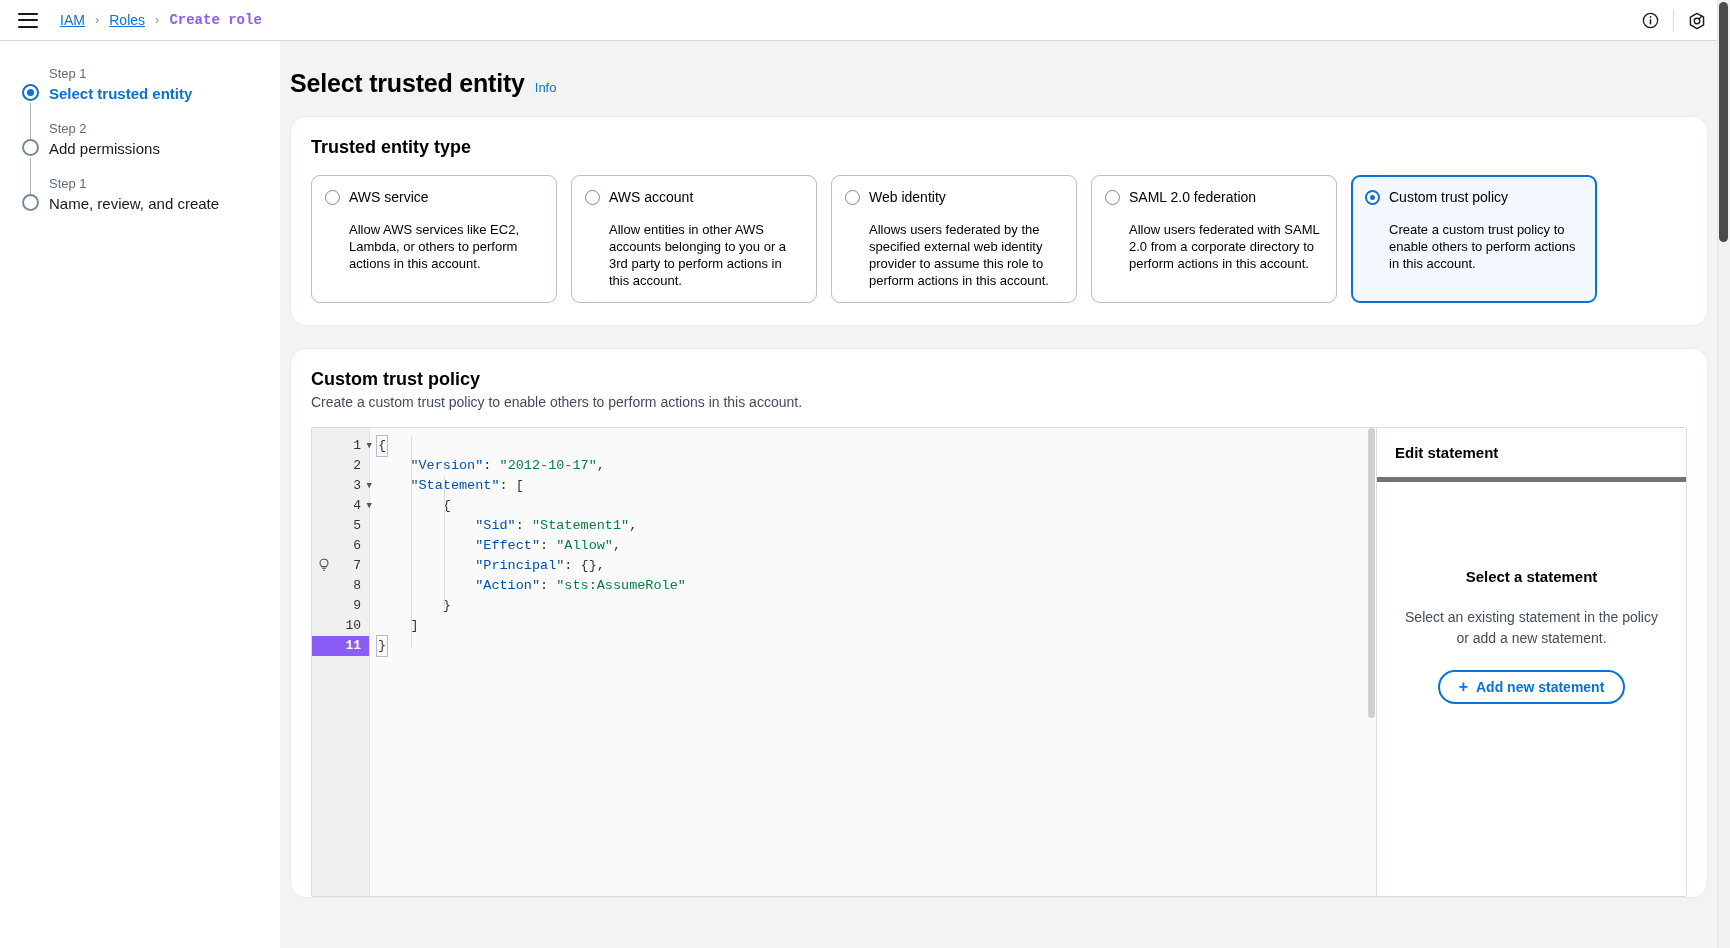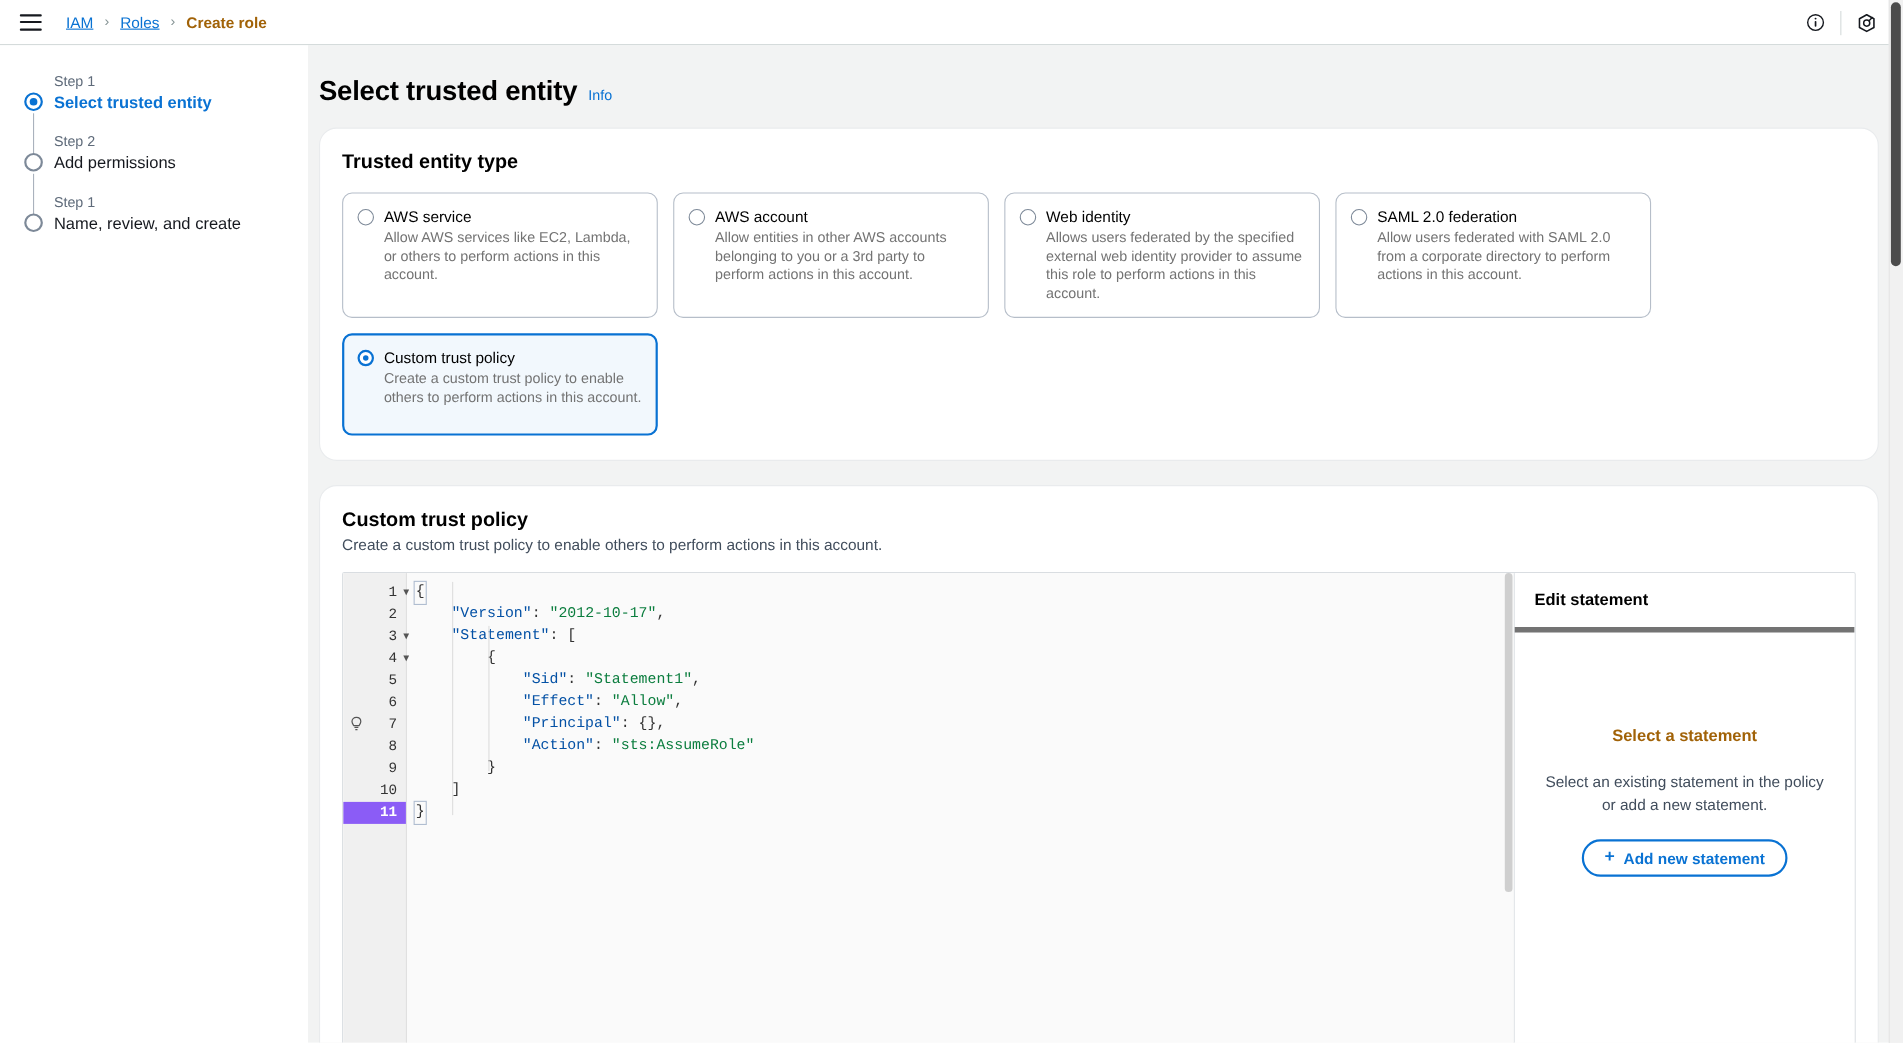--- a/index.html
+++ b/index.html
@@ -27,21 +27,21 @@
     cursor: pointer;
     margin-right: 22px;
   }
   .hamburger span { display:block; height: 2px; background: #16191f; border-radius: 1px; }
 
   .crumbs { display: flex; align-items: flex-start; font-size: 14px; }
   .crumb-link {
     color: #0972d3; text-decoration: underline; cursor: pointer;
     font-size: 14px;
   }
-  .crumb-current { color: #a16207; font-weight: 700; font-size: 14px; }
+  .crumb-current { color: #8b5cf6; font-weight: 700; font-size: 14px; font-family: Liberation Mono, monospace; }
   .crumb-sep {
     color: #879596; margin: 0 10px; font-size: 13px;
     user-select: none;
   }
 
   .topbar-right {
     position: absolute; right: 14px; top: 0; height: 41px;
     display: flex; align-items: center; gap: 0px;
   }
   .tb-icon {
@@ -112,21 +112,21 @@
     margin-bottom: 22px;
   }
   .panel-title { font-size: 18px; font-weight: 700; color: #000; }
   .panel-sub { font-size: 14px; color: #414d5c; margin-top: 4px; }
 
   .card-grid {
     display: flex; flex-wrap: wrap; gap: 14px;
     margin-top: 17px;
   }
   .tcard {
-    width: 287px; min-height: 93px;
+    width: 246px; min-height: 93px;
     border: 1px solid #b6bec9;
     border-radius: 9px;
     background: #fff;
     padding: 12px 13px 13px 13px;
     display: flex; gap: 9px;
     cursor: pointer;
   }
   .tcard.selected {
     border: 2px solid #0972d3;
     background: #f2f8fd;
@@ -138,21 +138,21 @@
     border-radius: 50%; border: 1.5px solid #7d8998; background: #fff;
     position: relative;
   }
   .tcard.selected .radio { border: 2px solid #0972d3; }
   .tcard.selected .radio::after {
     content:""; position:absolute; left: 3px; top: 3px;
     width: 5px; height: 5px; border-radius: 50%; background: #0972d3;
   }
   .tcard-body { flex: 1; }
   .tcard-title { font-size: 14px; color: #000; line-height: 19px; }
-  .tcard-desc { font-size: 13px; color: #737373; line-height: 17px; margin-top: 0; }
+  .tcard-desc { font-size: 13px; color: #000000; line-height: 17px; margin-top: 14px; }
 
   
   .editor-wrap {
     margin-top: 17px;
     display: flex;
     border: 1px solid #d9dde1;
     border-radius: 2px;
     height: 470px;
     overflow: hidden;
   }
@@ -216,21 +216,21 @@
   .sp-head {
     padding: 16px 18px;
     border-bottom: 5px solid #737373;
     font-size: 15px; font-weight: 700; color: #000;
   }
   .sp-body {
     flex: 1;
     padding: 86px 26px 0 26px;
     text-align: center;
   }
-  .sp-title { font-size: 15px; font-weight: 700; color: #a16207; }
+  .sp-title { font-size: 15px; font-weight: 700; color: #000000; }
   .sp-text { font-size: 14px; color: #414d5c; line-height: 21px; margin-top: 22px; }
   .add-btn {
     margin: 21px auto 0 auto;
     display: inline-flex; align-items: center; gap: 8px;
     border: 2px solid #0972d3; border-radius: 20px;
     color: #0972d3; font-weight: 700; font-size: 14px;
     padding: 7px 19px; background: #fff; cursor: pointer;
   }
   .plus { font-size: 16px; line-height: 1; font-weight: 700; }
 </style>

